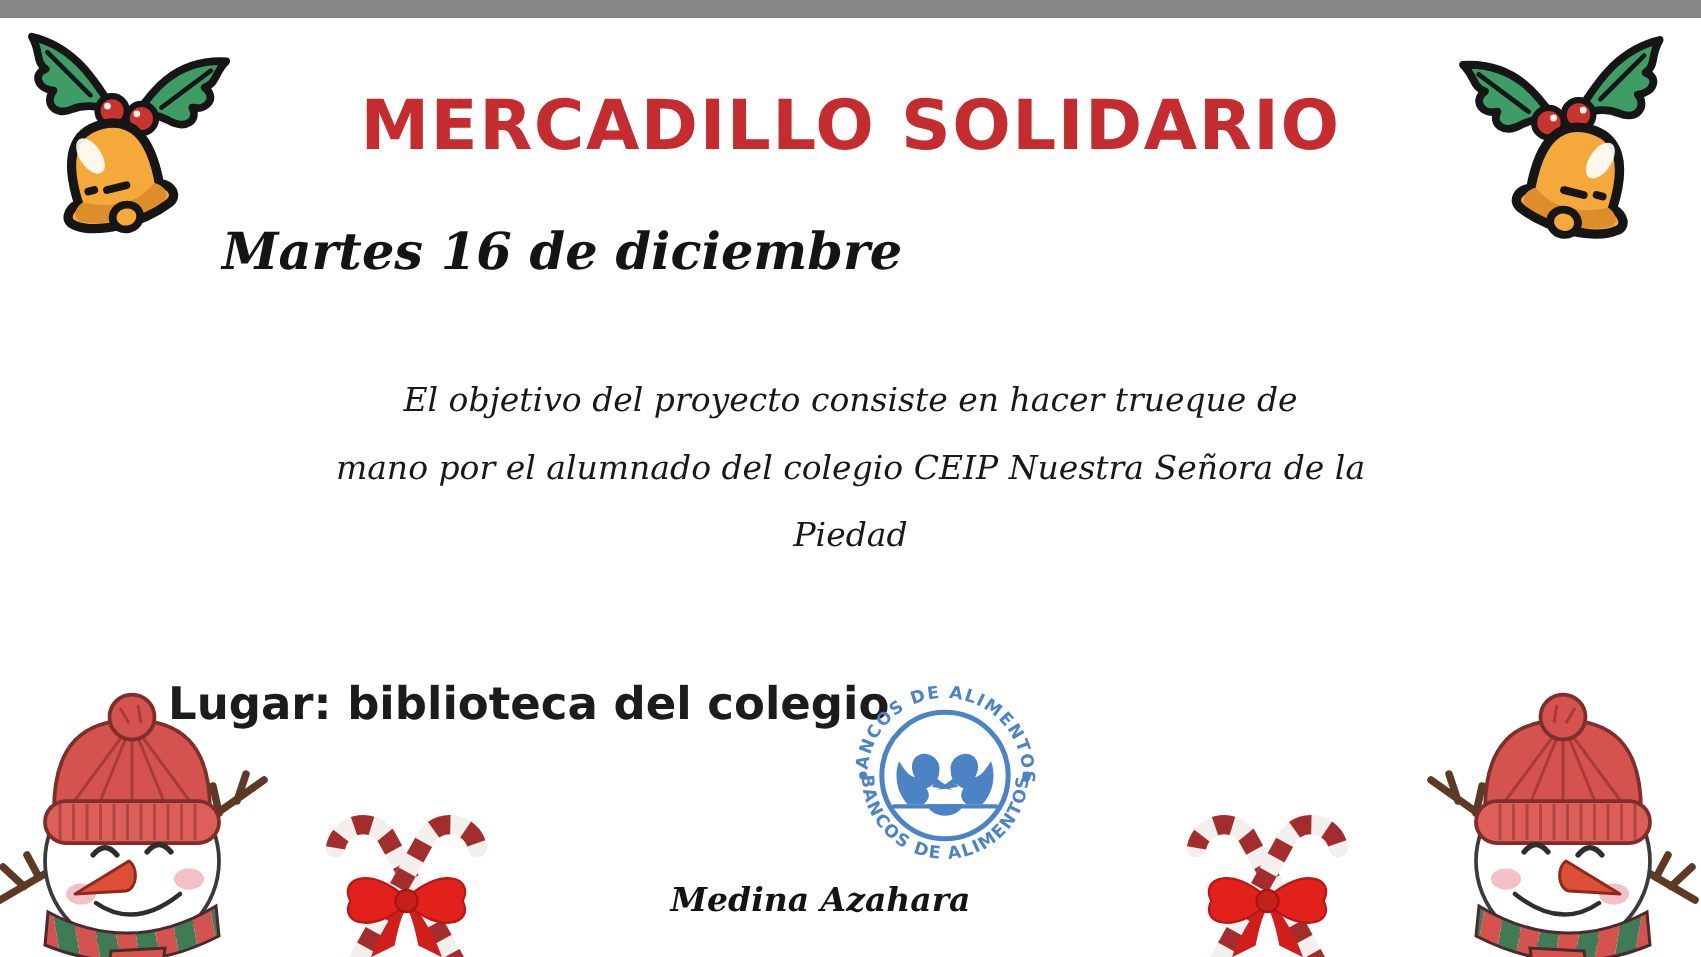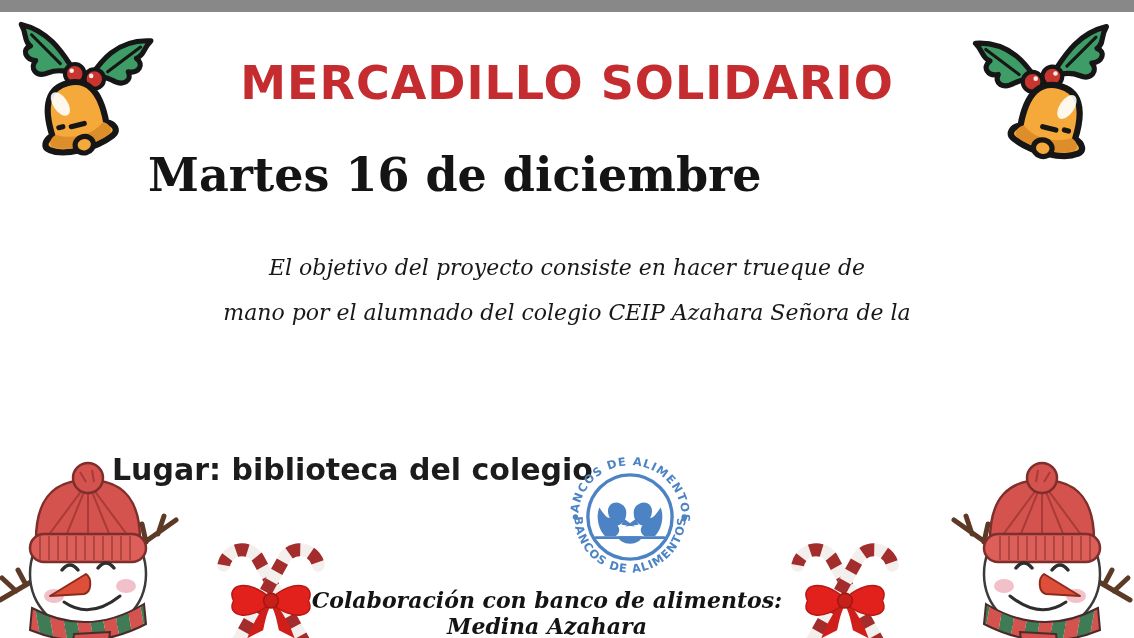--- a/index.html
+++ b/index.html
@@ -18,22 +18,22 @@
     text-align:center;
     font-family:"DejaVu Sans",sans-serif;
     font-weight:bold;
     font-size:46px;
     letter-spacing:1px;
     color:#c52c30;
   }
   .date{
     left:148px;top:136px;
     font-family:"DejaVu Serif","Liberation Serif",serif;
-    font-weight:bold;
-    font-size:46px;color:#141414;
+    font-style:italic;font-weight:bold;
+    font-size:34px;color:#141414;
     white-space:nowrap;
   }
   .body-text{
     left:0;right:0;top:233px;
     text-align:center;
     font-family:"DejaVu Serif","Liberation Serif",serif;
     font-style:italic;
     font-size:22px;line-height:45px;
     color:#181818;
   }
@@ -103,21 +103,22 @@
       <ellipse cx="80" cy="134" rx="9" ry="8" fill="#f5a93b" stroke="#161616" stroke-width="5"></ellipse>
     </g>
   </svg>
 
   <div class="abs title">MERCADILLO SOLIDARIO</div>
 
   <div class="abs date">Martes 16 de diciembre</div>
 
   <div class="abs body-text">
     <div>El objetivo del proyecto consiste en hacer trueque de</div>
-    <div>mano por el alumnado del colegio CEIP Azahara Señora de la</div>
+    <div>mano por el alumnado del colegio CEIP Nuestra Señora de la</div>
+    <div>Piedad</div>
   </div>
 
   <div class="abs location">Lugar: biblioteca del colegio</div>
 
   <svg class="abs" style="left:561px;top:438px" width="138" height="134" viewBox="0 0 140 140">
     <defs>
       <path id="lgTop" d="M 16,70 A 54,54 0 1 1 124,70 A 54,54 0 1 1 16,70"></path>
       <path id="lgBot" d="M 12,70 A 58,58 0 1 0 128,70 A 58,58 0 1 0 12,70"></path>
     </defs>
     <circle cx="70" cy="70" r="44" fill="none" stroke="#4c83c4" stroke-width="3.5"></circle>
@@ -131,21 +132,20 @@
       <path d="M38,60 C43,68 46,71 49,71 C44,62 49,54 57,55 C63,56 67,61 66,67 C66,73 62,77 57,79 C60,83 59,87 55,90 L44,90 C37,83 34,70 38,60 Z" fill="#4c83c4"></path>
       <path d="M64,72 L75,80 L61,78 Z" fill="#4c83c4"></path>
       <g transform="translate(140,0) scale(-1,1)">
         <path d="M38,60 C43,68 46,71 49,71 C44,62 49,54 57,55 C63,56 67,61 66,67 C66,73 62,77 57,79 C60,83 59,87 55,90 L44,90 C37,83 34,70 38,60 Z" fill="#4c83c4"></path>
         <path d="M64,72 L75,80 L61,78 Z" fill="#4c83c4"></path>
       </g>
     </g>
   </svg>
 
   <div class="abs collab">
-    <div>Colaboración con banco de alimentos:</div>
     <div>Medina Azahara</div>
   </div>
 
   <svg class="abs deco" style="left:192px;top:500px" width="158" height="138" viewBox="0 0 160 140">
     <path d="M116,136 L66,46 A19,19 0 0 0 32,54" stroke="#f3efec" stroke-width="13" fill="none" stroke-linecap="round"></path>
     <path d="M116,136 L66,46 A19,19 0 0 0 32,54" stroke="#a32c2c" stroke-width="13" fill="none" stroke-dasharray="12 11"></path>
     <path d="M44,136 L94,46 A19,19 0 0 1 128,54" stroke="#f3efec" stroke-width="13" fill="none" stroke-linecap="round"></path>
     <path d="M44,136 L94,46 A19,19 0 0 1 128,54" stroke="#a32c2c" stroke-width="13" fill="none" stroke-dasharray="12 11" stroke-dashoffset="6"></path>
     <g>
       <path d="M74,94 C66,106 60,116 56,128 L72,120 C74,110 76,102 79,96 Z" fill="#d01f1a"></path>

